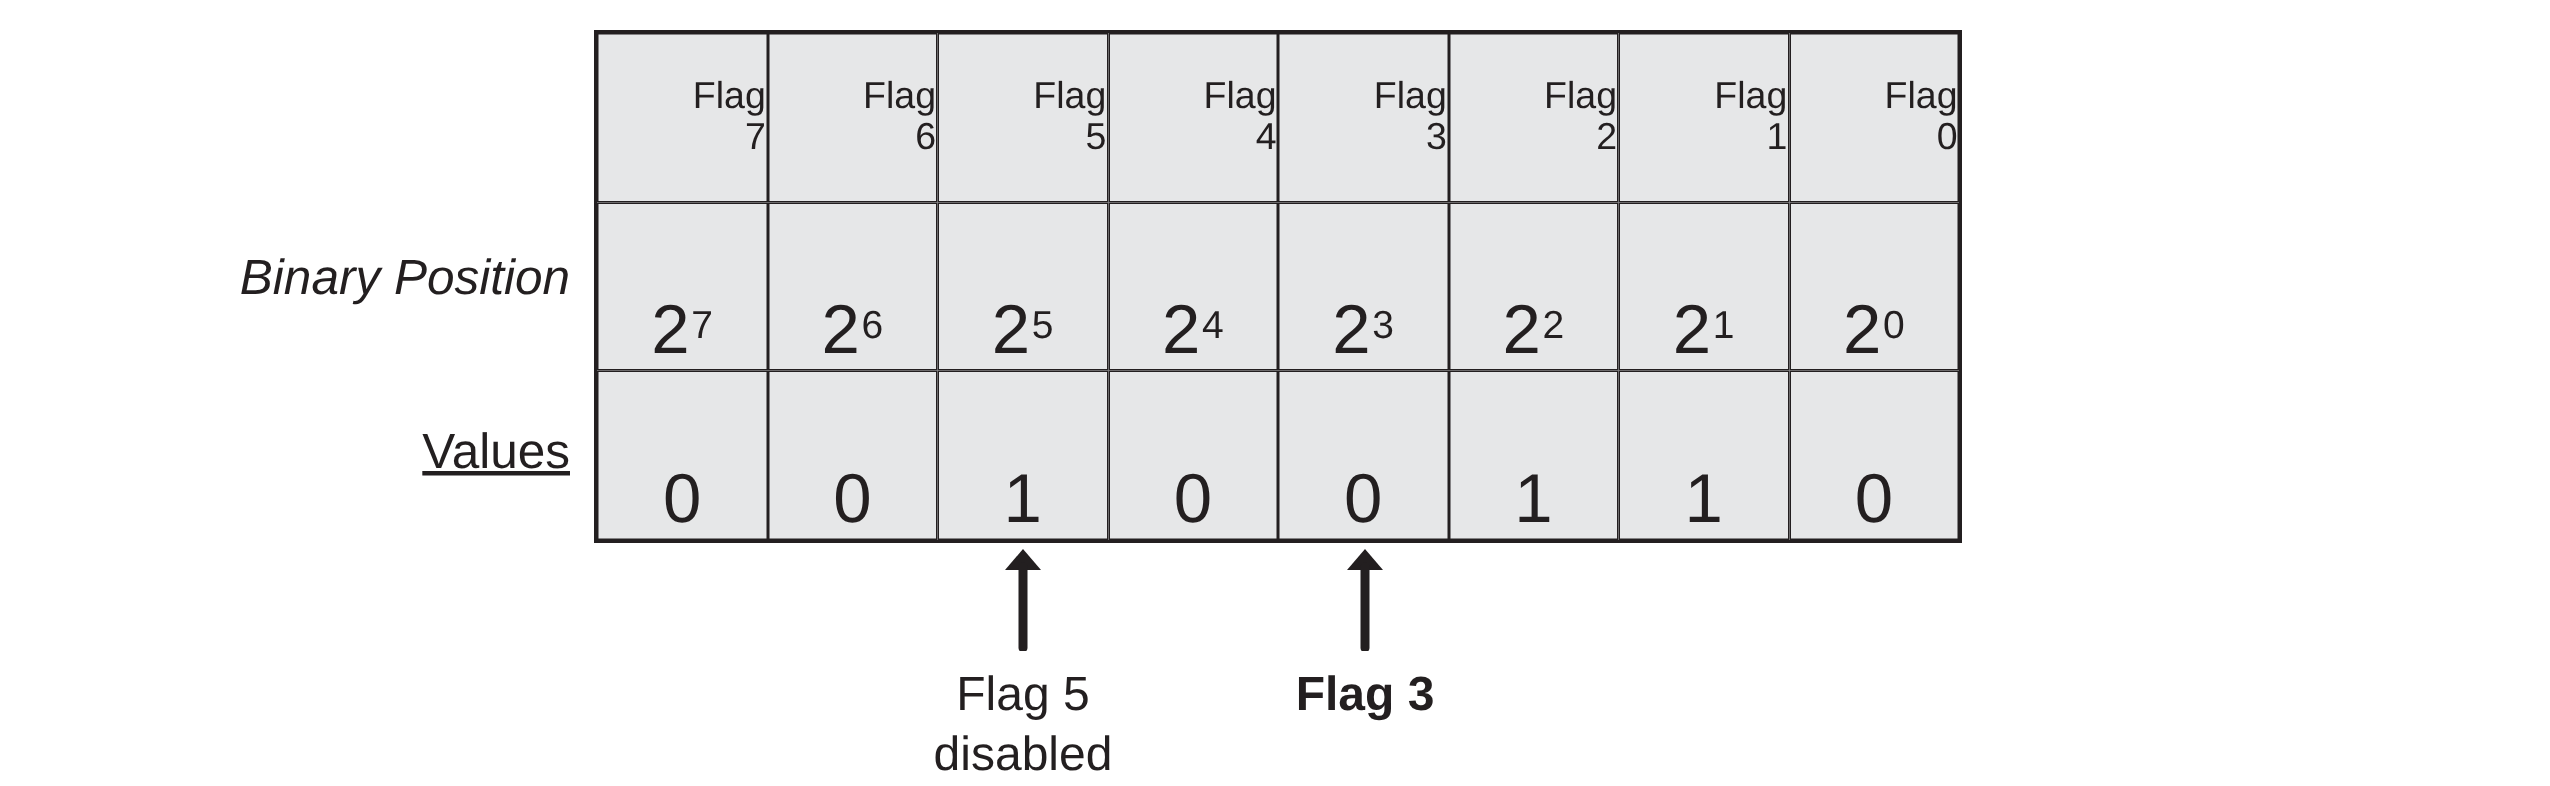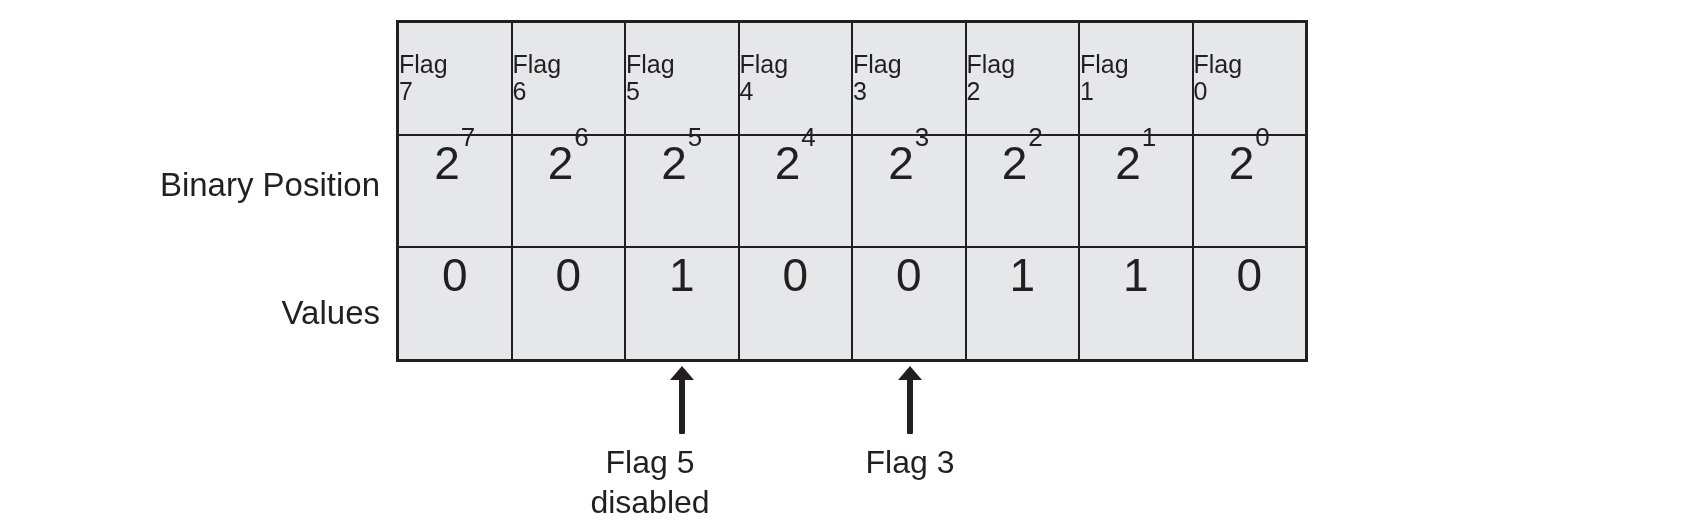--- a/index.html
+++ b/index.html
@@ -2,34 +2,34 @@
 <html><head>
 <meta charset="utf-8">
 <style>
   html, body { margin:0; padding:0; background:#ffffff; }
   body { width:1700px; height:524px; position:relative; overflow:hidden;
          font-family:"Liberation Sans", sans-serif; color:#231f20; }
   .grid { position:absolute; left:396px; top:20px; width:912px; height:342px;
           display:grid; grid-template-columns:repeat(8, 1fr); grid-template-rows:repeat(3, 1fr);
           border:2px solid #231f20; box-sizing:border-box; }
   .cell { background:#e6e7e8; border:1.5px solid #231f20; box-sizing:border-box;
-          display:flex; align-items:flex-start; justify-content:center; text-align:center; }
+          display:flex; align-items:flex-end; justify-content:center; text-align:center; }
   .hdr { flex-direction:column; font-size:25px; line-height:27px; }
   .pow { font-size:46px; }
   .pow sup { font-size:26px; vertical-align:0; position:relative; top:-14px; margin-left:1px; }
   .val { font-size:46px; }
   .rowlabel { position:absolute; right:calc(1700px - 380px); font-size:33px; white-space:nowrap; }
   .arrow { position:absolute; width:40px; height:68px; }
   .note { position:absolute; width:200px; text-align:center; font-size:32px; line-height:40px; }
 </style>
 </head>
 <body>
 
-<div class="rowlabel" style="top:166px;">Binary Position</div>
-<div class="rowlabel" style="top:294px;">Values</div>
+<div class="rowlabel" style="top:166px;font-style:italic;">Binary Position</div>
+<div class="rowlabel" style="top:282px;text-decoration:underline;">Values</div>
 
 <div class="grid">
 
   <div class="cell hdr">
       <span>Flag</span>
       <span>7</span>
     </div>
   <div class="cell hdr">
       <span>Flag</span>
       <span>6</span>
@@ -104,19 +104,19 @@
 
 <svg class="arrow" style="left:662px; top:366px;" viewBox="0 0 40 68">
   <polygon points="20,0 32,14 8,14" fill="#231f20"></polygon>
   <line x1="20" y1="12" x2="20" y2="66" stroke="#231f20" stroke-width="6" stroke-linecap="round"></line>
 </svg>
 <svg class="arrow" style="left:890px; top:366px;" viewBox="0 0 40 68">
   <polygon points="20,0 32,14 8,14" fill="#231f20"></polygon>
   <line x1="20" y1="12" x2="20" y2="66" stroke="#231f20" stroke-width="6" stroke-linecap="round"></line>
 </svg>
 
-<div class="note" style="left:550px; top:442px;">
+<div class="note" style="left:582px; top:442px;">
   <div>Flag 5</div>
   <div>disabled</div>
 </div>
-<div class="note" style="left:810px; top:442px;">
+<div class="note" style="left:810px; top:442px;font-weight:bold;">
   <div>Flag 3</div>
 </div>
 
 </body></html>

